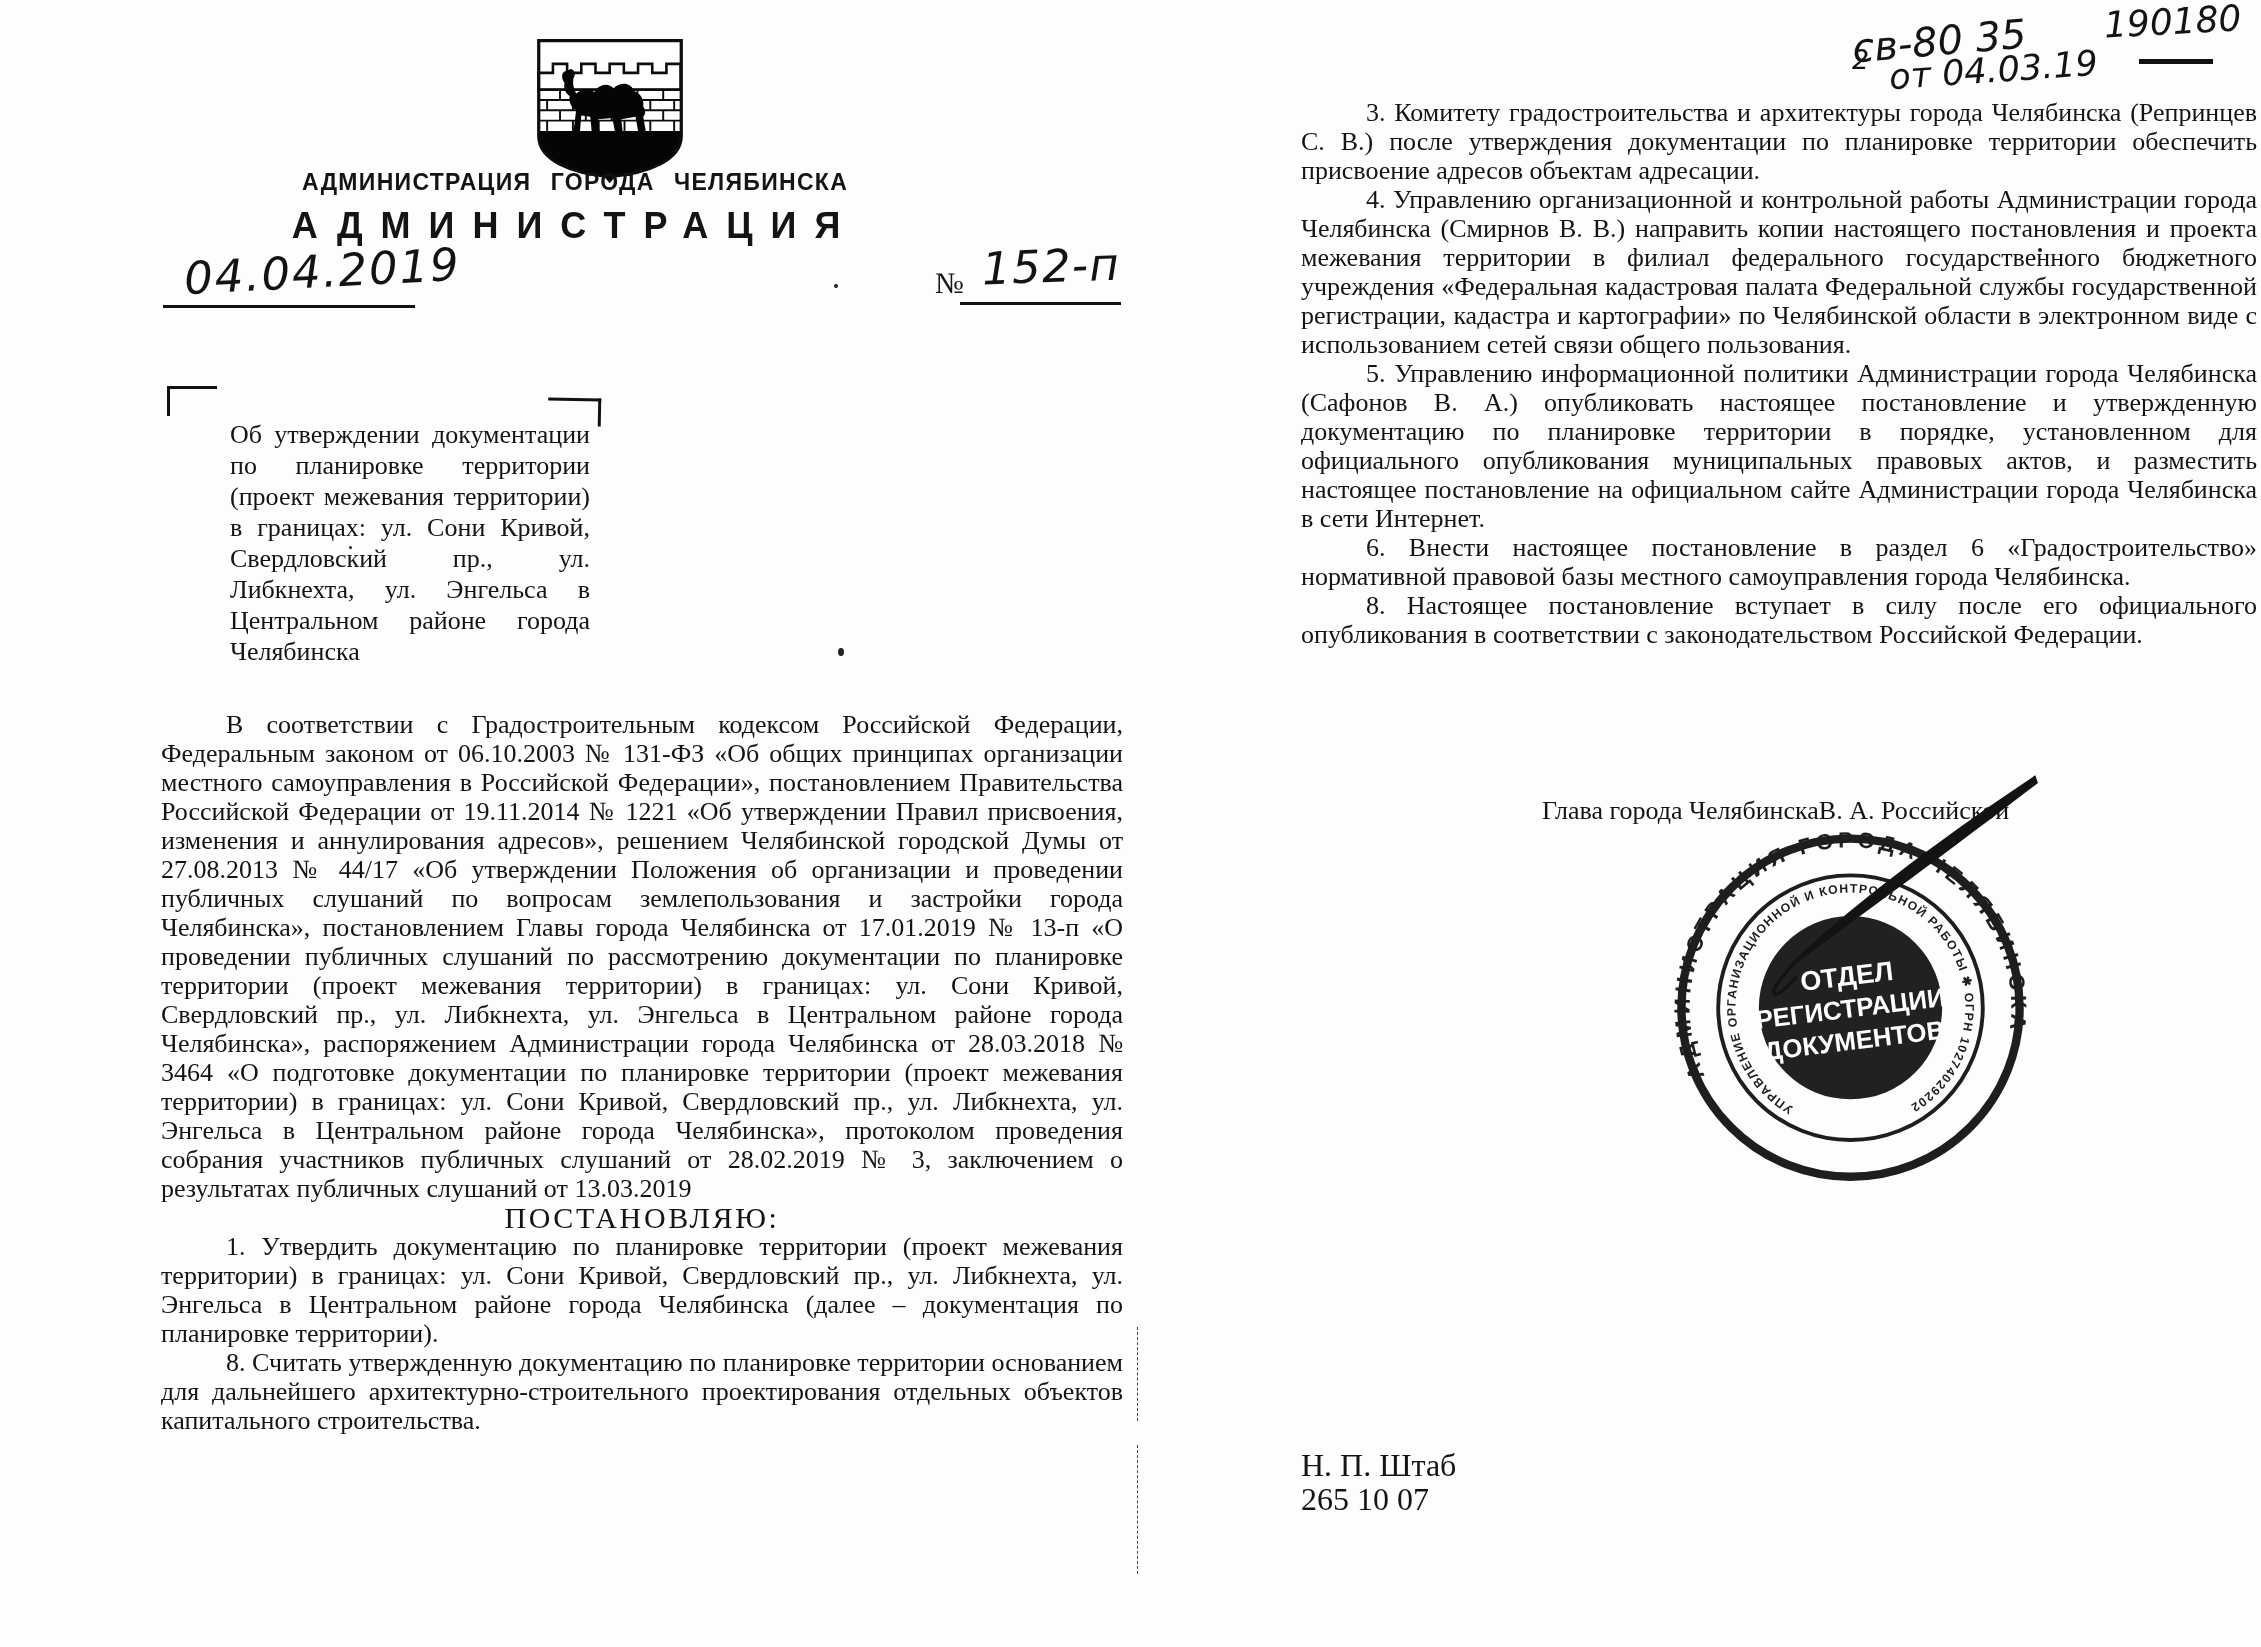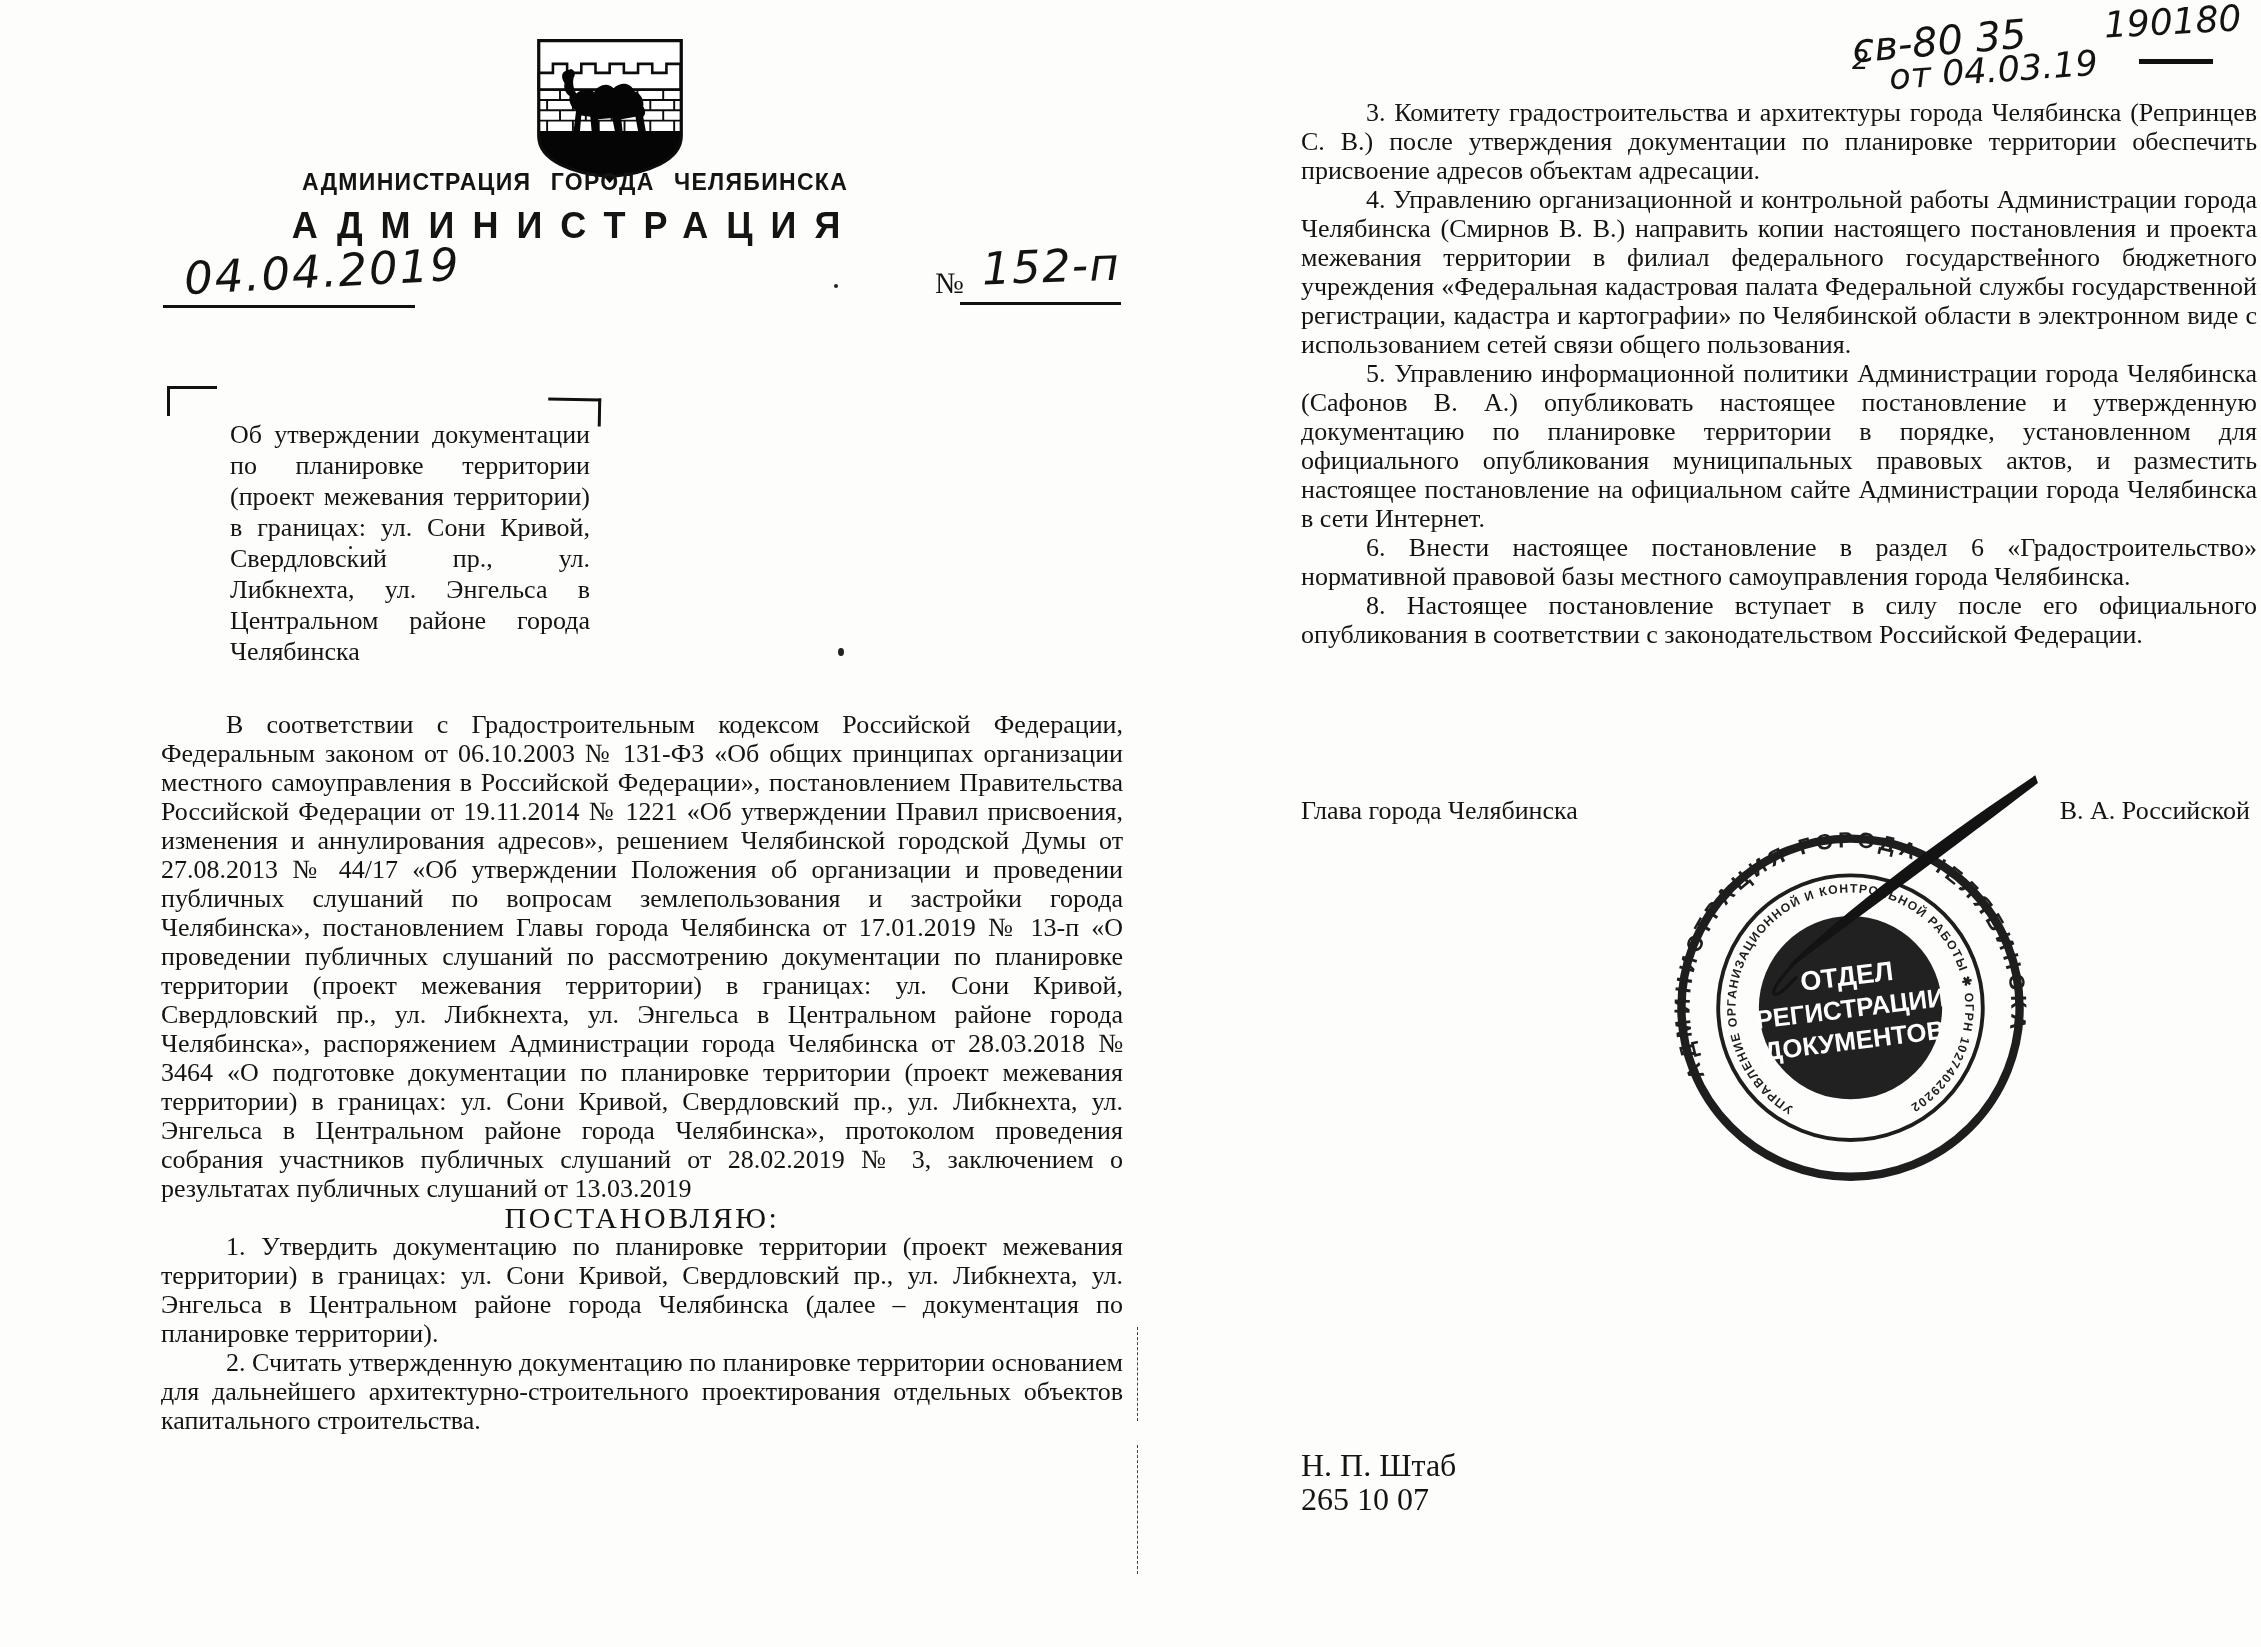--- a/index.html
+++ b/index.html
@@ -45,21 +45,21 @@
   .col{font-size:26px;line-height:29px;text-align:justify;}
   .col p{margin:0;text-indent:65px;}
   .left-col{left:161px;top:710px;width:962px;}
   .right-col{left:1301px;top:98px;width:956px;}
   .resolution-heading{
     margin:20.7px 0 26px 231px;
     text-indent:0 !important;
     font-size:30px;letter-spacing:2.6px;text-align:center;
   }
   
-  .sign-row{left:1301px;top:796px;width:949px;display:flex;justify-content:space-between;font-size:26px;}
+  .sign-row{left:1301px;top:796px;width:949px;display:flex;justify-content:center;font-size:26px;}
   .executor{left:1301px;top:1448px;font-size:32px;line-height:34px;}
   
   .note1{left:1852px;top:18px;font-size:40px;transform:rotate(-5deg);}
   .note2{left:2104px;top:1.3px;font-size:36px;transform:rotate(-3deg);}
   .note2-underline{left:2139px;top:59px;width:74px;height:4.5px;background:#111;}
   .note-page{left:1852px;top:44px;font-size:27px;}
   .note-date{left:1889px;top:50px;font-size:35px;transform:rotate(-4deg);}
   
   .stamp{left:1644px;top:756px;width:413px;height:426px;}
   .flourish{left:1647px;top:730px;width:420px;height:291px;}
@@ -130,21 +130,21 @@
 
   <div class="abs crop-mark-left"></div>
   <div class="abs crop-mark-right"></div>
 
   <div class="abs title-block">Об утверждении документации по планировке территории (проект межевания территории) в границах: ул. Сони Кривой, Свердловский пр., ул. Либкнехта, ул. Энгельса в Центральном районе города Челябинска</div>
 
   <div class="abs col left-col">
     <p>В соответствии с Градостроительным кодексом Российской Федерации, Федеральным законом от 06.10.2003 № 131-ФЗ «Об общих принципах организации местного самоуправления в Российской Федерации», постановлением Правительства Российской Федерации от 19.11.2014 № 1221 «Об утверждении Правил присвоения, изменения и аннулирования адресов», решением Челябинской городской Думы от 27.08.2013  №  44/17  «Об утверждении Положения об организации и проведении публичных слушаний по вопросам землепользования и застройки города Челябинска», постановлением Главы города Челябинска от 17.01.2019 № 13-п «О проведении публичных слушаний по рассмотрению документации по планировке территории (проект межевания территории) в границах: ул. Сони Кривой, Свердловский пр., ул. Либкнехта, ул. Энгельса в Центральном районе города Челябинска», распоряжением Администрации города Челябинска от 28.03.2018 № 3464  «О подготовке документации по планировке территории (проект межевания территории) в границах: ул. Сони Кривой, Свердловский пр., ул. Либкнехта, ул. Энгельса в Центральном районе города Челябинска», протоколом проведения собрания участников публичных слушаний от 28.02.2019 № 3, заключением о результатах публичных слушаний от 13.03.2019</p>
     <p class="resolution-heading">ПОСТАНОВЛЯЮ:</p>
     <p>1. Утвердить документацию по планировке территории (проект межевания территории) в границах: ул. Сони Кривой, Свердловский пр.,  ул. Либкнехта, ул. Энгельса  в Центральном районе города Челябинска (далее – документация по планировке территории).</p>
-    <p>2. Считать утвержденную документацию по планировке территории основанием для дальнейшего архитектурно-строительного проектирования отдельных объектов капитального строительства.</p>
+    <p>8. Считать утвержденную документацию по планировке территории основанием для дальнейшего архитектурно-строительного проектирования отдельных объектов капитального строительства.</p>
   </div>
 
   <div class="abs hand note1">св-80 35</div>
   <div class="abs hand note2">190180</div>
   <div class="abs note2-underline"></div>
   <div class="abs hand note-page">2</div>
   <div class="abs hand note-date">от 04.03.19</div>
 
   <div class="abs col right-col">
     <p>3. Комитету градостроительства и архитектуры города Челябинска (Репринцев С. В.) после утверждения документации по планировке территории обеспечить присвоение адресов объектам адресации.</p>

